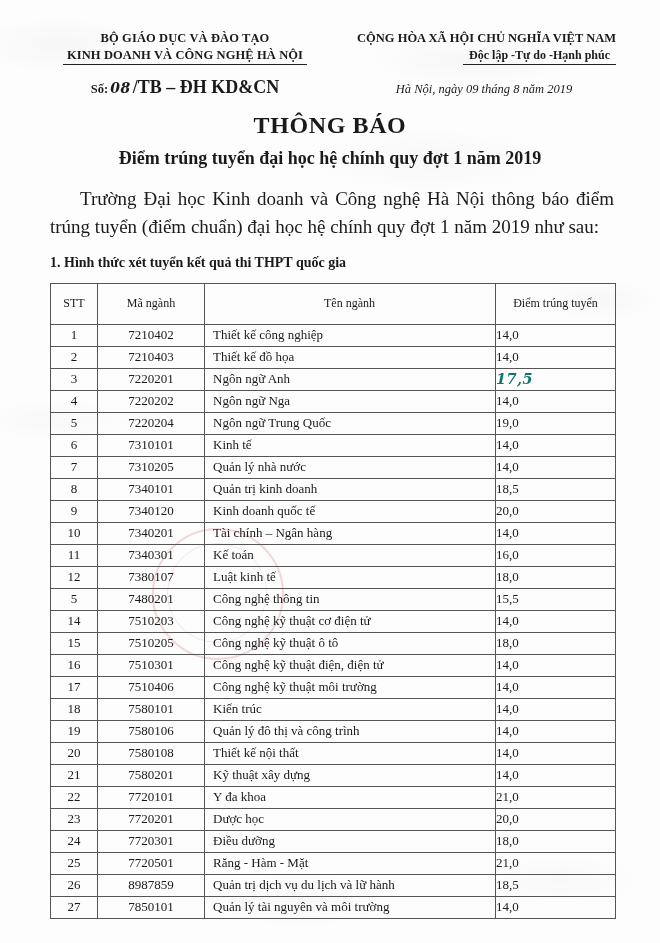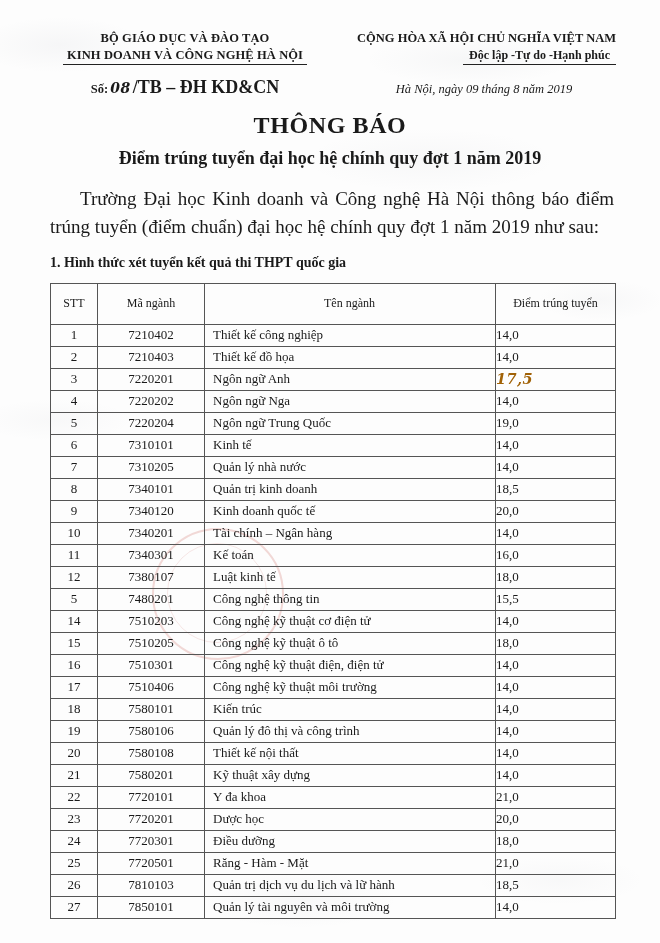--- a/index.html
+++ b/index.html
@@ -166,21 +166,21 @@
     font-size: 12px;
   }
   table.scores tbody td { height: 21px; padding: 0; }
   .c-stt   { width: 44px;  text-align: center; }
   .c-code  { width: 104px; text-align: center; }
   .c-name  { text-align: left; padding-left: 8px !important; margin-left: 27px; }
   .c-score { width: 117px; text-align: left; }
 
   
   .hand-score {
-    color: #a16207;
+    color: #0f766e;
     font-family: "DejaVu Serif", serif;
     font-style: italic;
     font-weight: bold;
     font-size: 14.5px;
     letter-spacing: .4px;
   }
 </style>
 </head>
 <body>
 
@@ -369,21 +369,21 @@
             <td class="c-score">18,0</td>
           </tr>
           <tr>
             <td class="c-stt">25</td>
             <td class="c-code">7720501</td>
             <td class="c-name">Răng - Hàm - Mặt</td>
             <td class="c-score">21,0</td>
           </tr>
           <tr>
             <td class="c-stt">26</td>
-            <td class="c-code">7810103</td>
+            <td class="c-code">8987859</td>
             <td class="c-name">Quản trị dịch vụ du lịch và lữ hành</td>
             <td class="c-score">18,5</td>
           </tr>
           <tr>
             <td class="c-stt">27</td>
             <td class="c-code">7850101</td>
             <td class="c-name">Quản lý tài nguyên và môi trường</td>
             <td class="c-score">14,0</td>
           </tr>
         </tbody>

